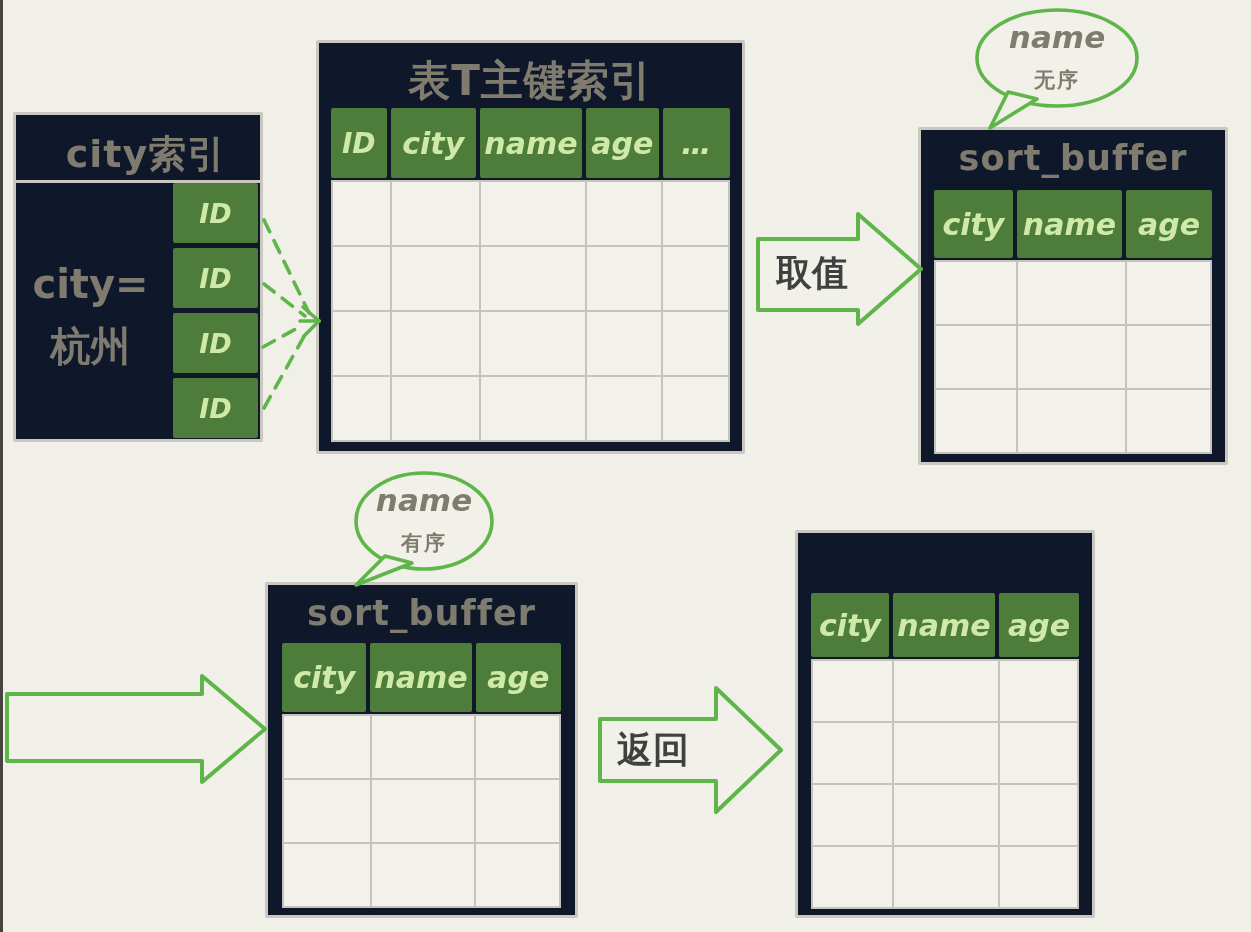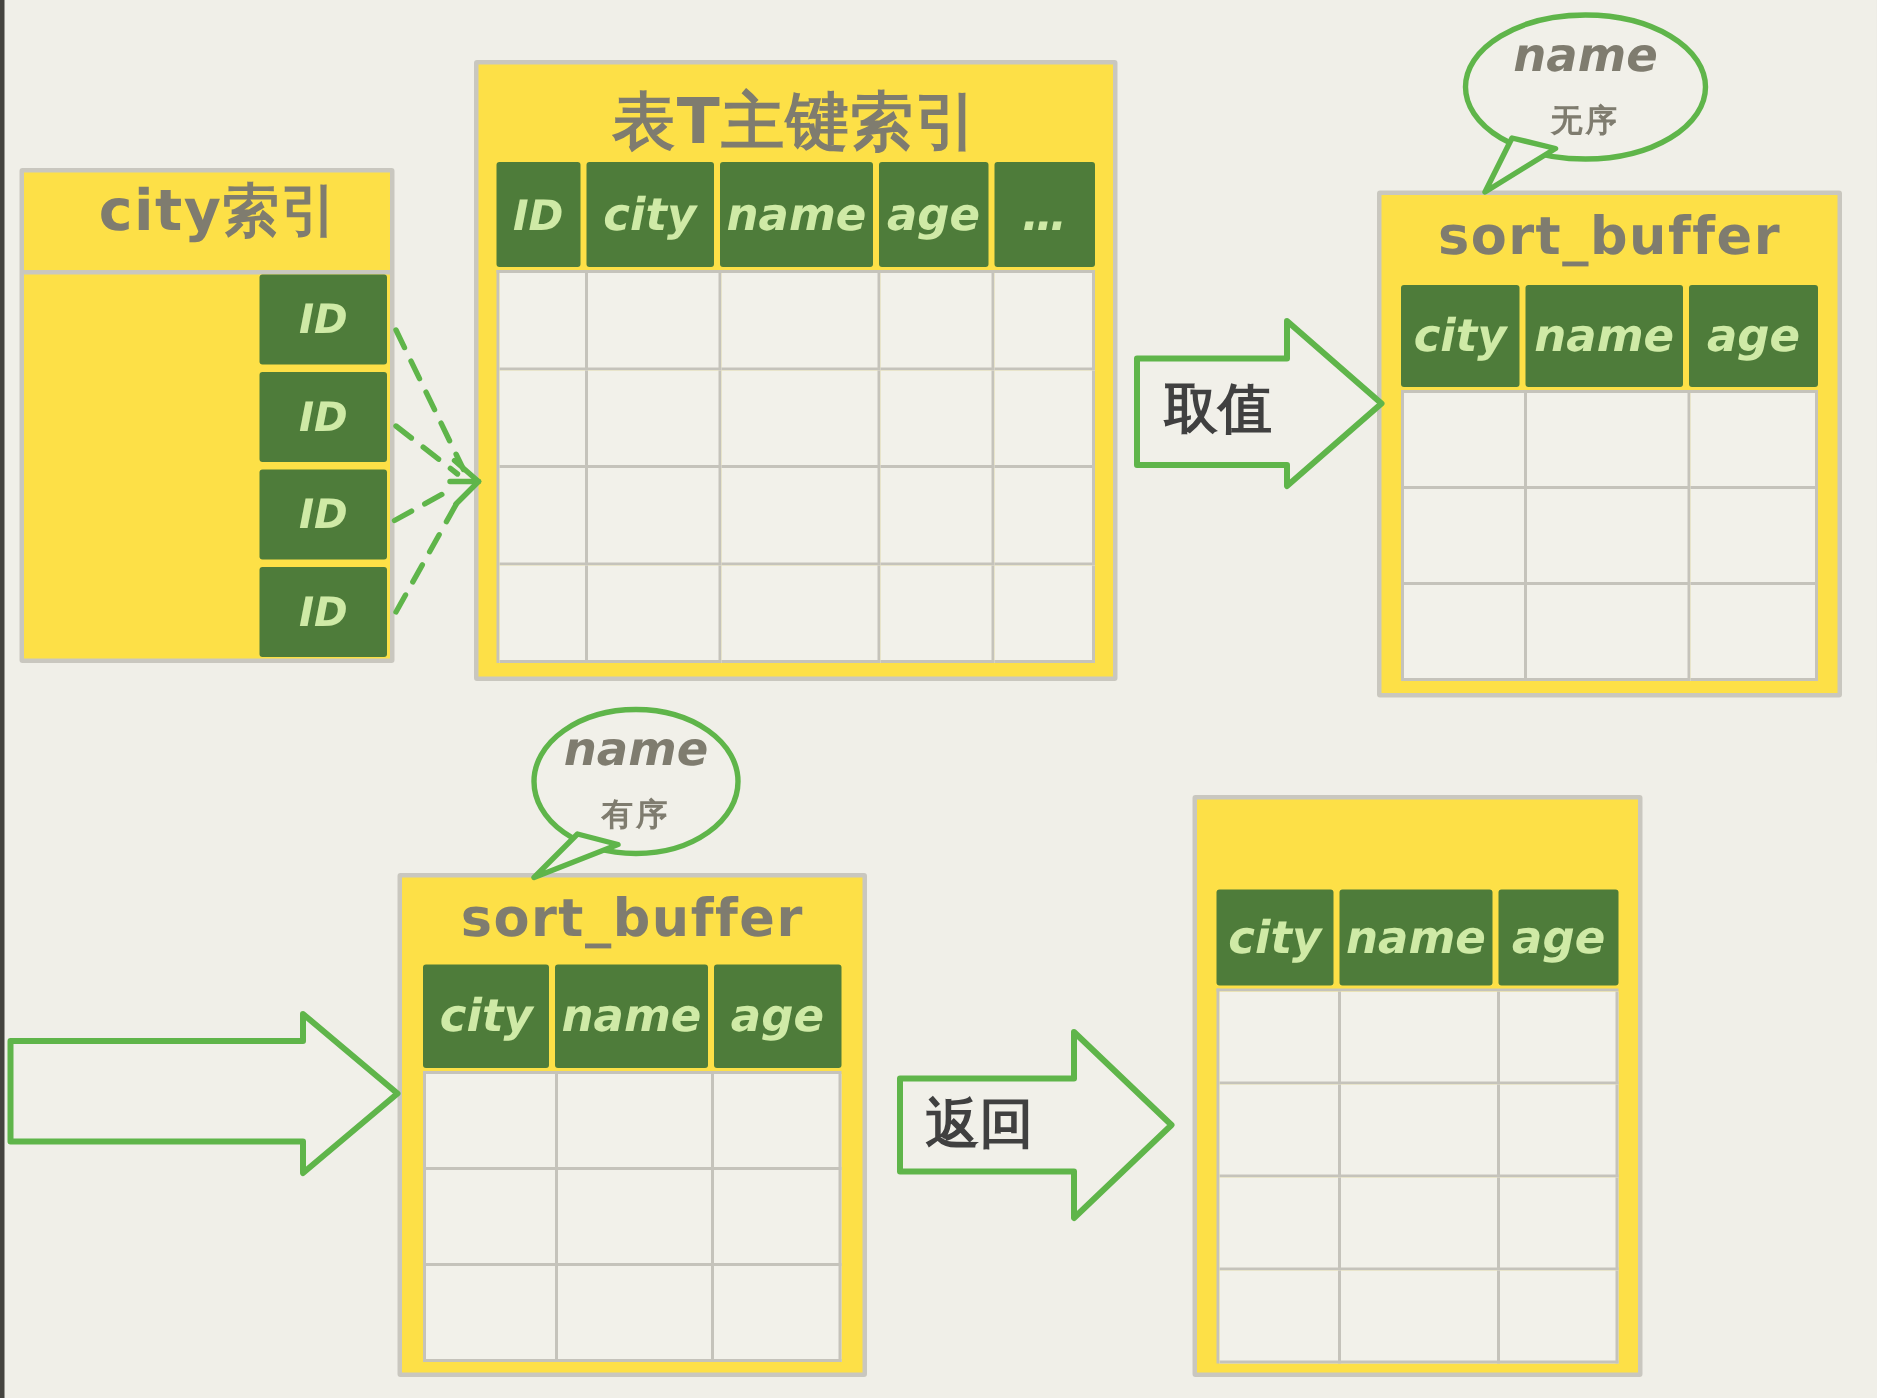--- a/index.html
+++ b/index.html
@@ -13,21 +13,21 @@
     background:#f0efe8;
     overflow:hidden;
   }
   .edge-strip {
     position:absolute; left:0; top:0; width:3px; height:932px;
     background:#45443f;
   }
   
   .box {
     position:absolute;
-    background:#fde047;
+    background:#0f172a;
     border:3px solid #c9c7bf;
     box-sizing:border-box;
     border-radius:2px;
     z-index:1;
   }
   .box-title {
     color:#7f7c6f;
     font-weight:600;
     text-align:center;
     letter-spacing:1px;
@@ -61,21 +61,21 @@
   .bcell {
     background:#f2f1ea;
     border-right:2px solid #c5c3bb;
     border-bottom:2px solid #c5c3bb;
     box-sizing:border-box;
   }
   
   .ci-header {
     height:65px;
     border-bottom:3px solid #c9c7bf;
-    display:flex; align-items:flex-start; justify-content:center;padding-left:16px;
+    display:flex; align-items:flex-end; justify-content:center;padding-left:16px;
   }
   .ci-condition {
     position:absolute; left:2px; top:138px; width:145px;
     text-align:center;
     color:#7f7c6f;
     font-weight:600;
     font-size:40px;
     line-height:1.55;
   }
   .ci-ids {
@@ -119,20 +119,24 @@
 <body>
 
 <div id="canvas">
 
   <div class="edge-strip"></div>
 
   <div class="box" style="left:13px; top:112px; width:250px; height:330px;">
     <div class="ci-header">
       <div class="box-title" style="font-size:38px;">city索引</div>
     </div>
+    <div class="ci-condition">
+      <span class="hand">city=</span><br>
+      <span>杭州</span>
+    </div>
     <div class="ci-ids">
       <div class="ci-idcell">ID</div>
       <div class="ci-idcell">ID</div>
       <div class="ci-idcell">ID</div>
       <div class="ci-idcell">ID</div>
     </div>
   </div>
 
   <div class="box" style="left:316px; top:40px; width:429px; height:414px;">
     <div class="box-title" style="margin-top:10px; font-size:42px;">表T主键索引</div>

